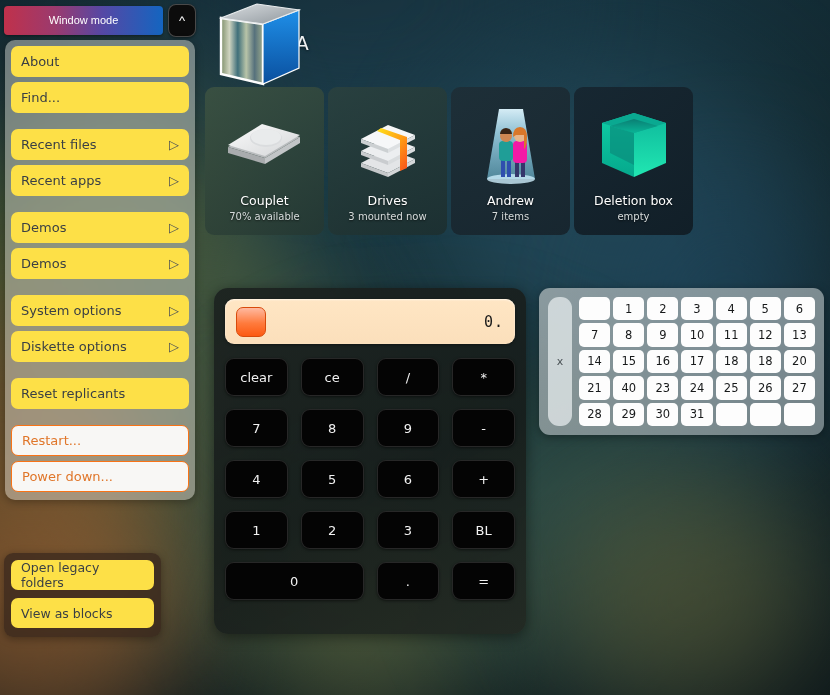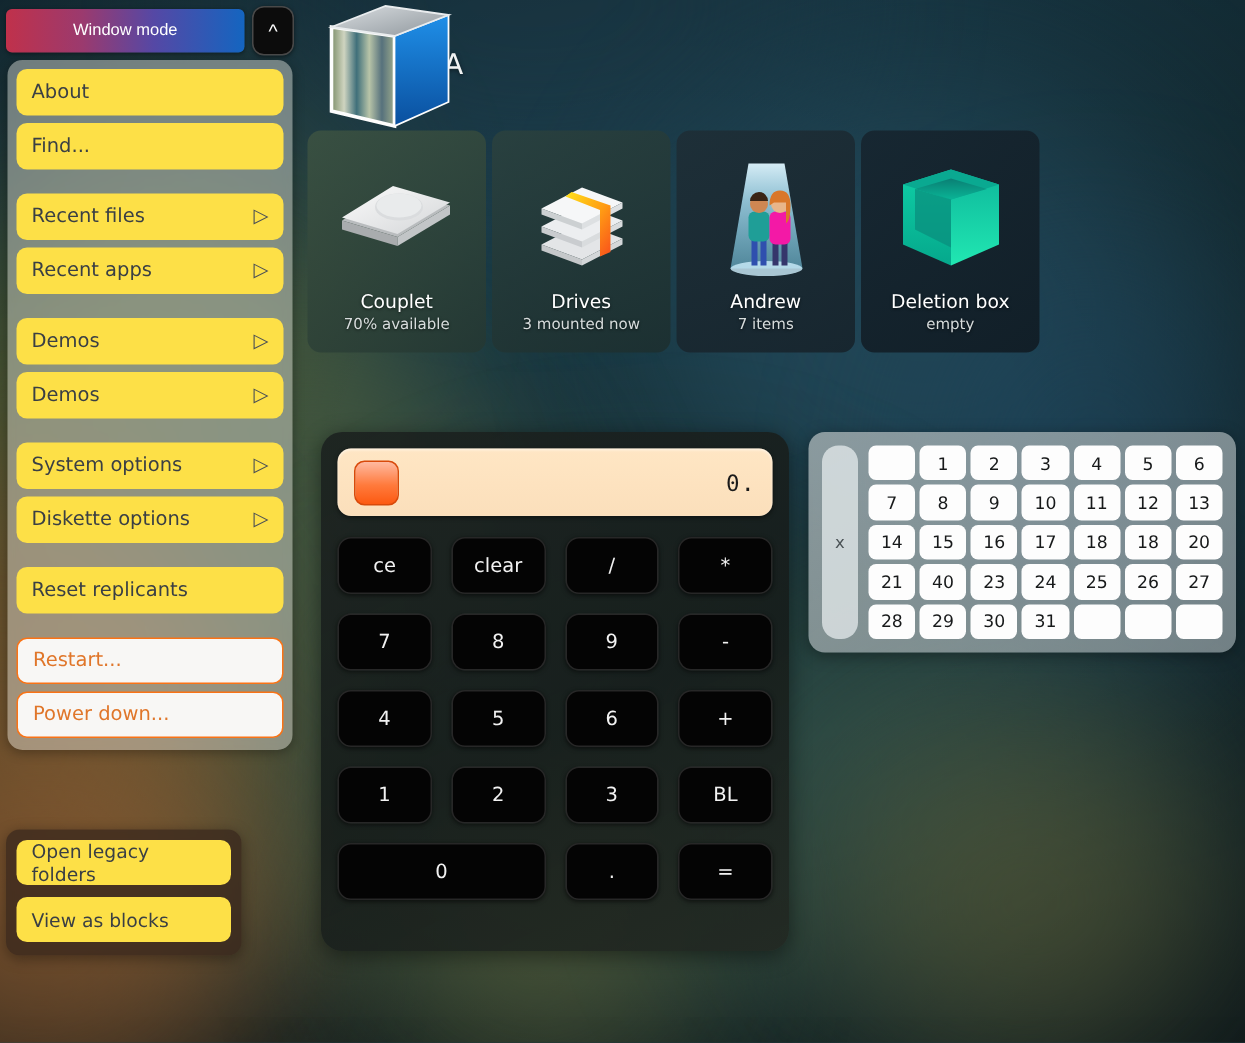--- a/index.html
+++ b/index.html
@@ -558,22 +558,22 @@
       <span class="mi-label">View as blocks</span>
     </div>
   </div>
 
 <div id="calculator">
   <div id="calc-display">
     <div id="calc-indicator"></div>
     <div id="calc-value">0.</div>
   </div>
   <div id="calc-keys">
+      <div class="calc-key">clear</div>
       <div class="calc-key">ce</div>
-      <div class="calc-key">clear</div>
       <div class="calc-key">/</div>
       <div class="calc-key">*</div>
       <div class="calc-key">7</div>
       <div class="calc-key">8</div>
       <div class="calc-key">9</div>
       <div class="calc-key">-</div>
       <div class="calc-key">4</div>
       <div class="calc-key">5</div>
       <div class="calc-key">6</div>
       <div class="calc-key">+</div>

